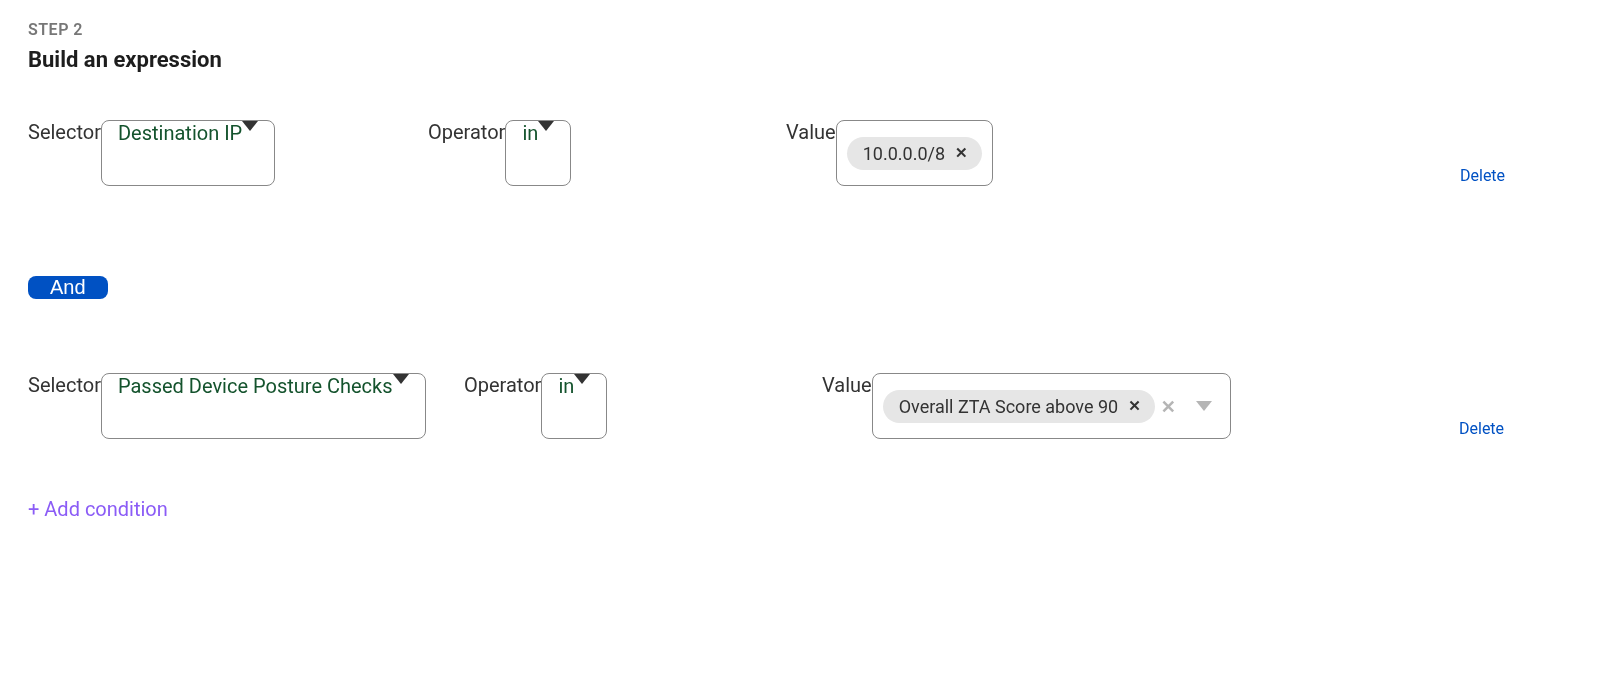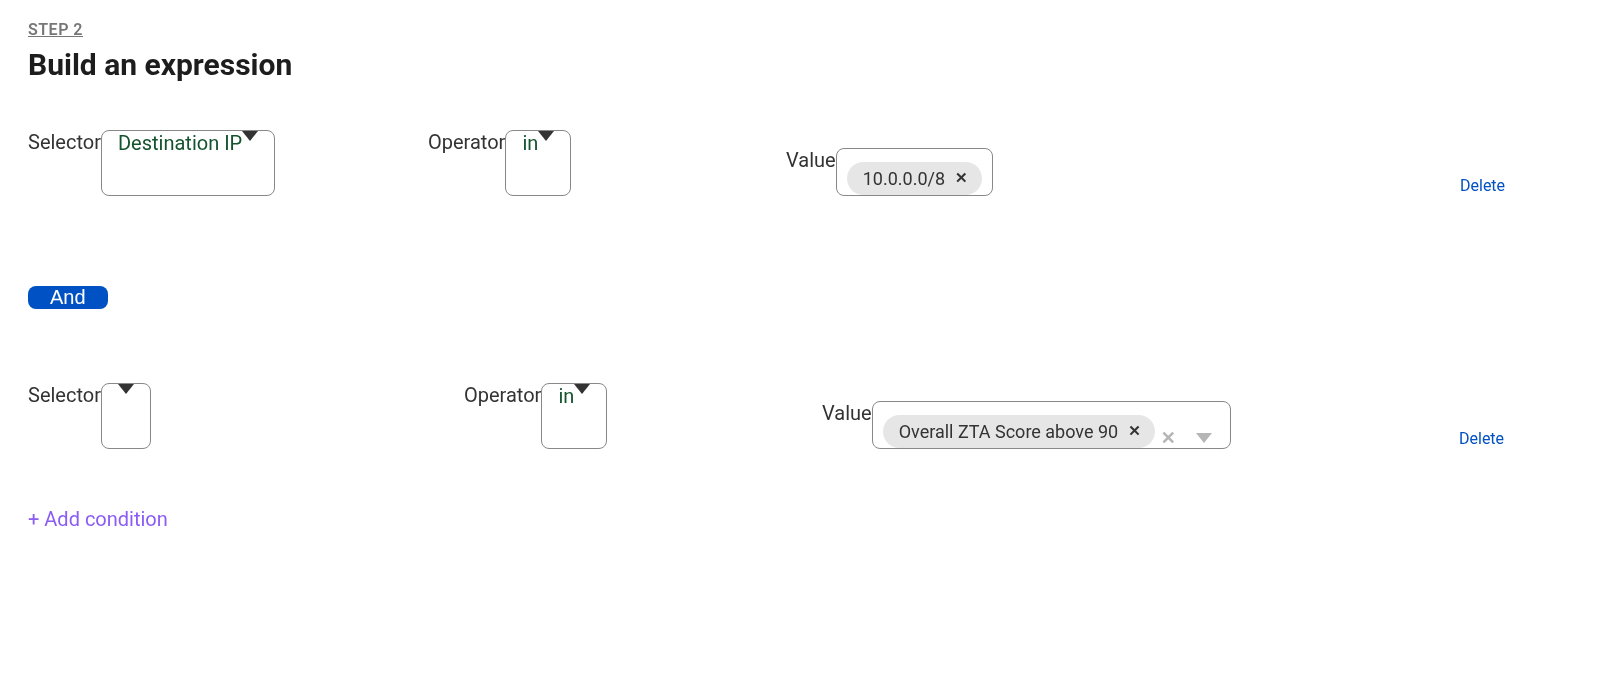--- a/index.html
+++ b/index.html
@@ -14,24 +14,23 @@
   }
   .page {
     padding: 20px 28px;
   }
   .step-label {
     font-size: 16px;
     font-weight: 600;
     letter-spacing: 0.5px;
     color: #777;
     margin-bottom: 8px;
-    text-decoration: underline;
   }
   .page-title {
-    font-size: 30px;
+    font-size: 22px;
     font-weight: 700;
     color: #1d1d1d;
     margin: 0 0 48px 0;
   }
   .row {
     display: flex;
     align-items: flex-end;
     gap: 18px;
     margin-bottom: 0;
   }
@@ -58,26 +57,26 @@
     background: #fff;
     display: flex;
     align-items: flex-start;
     justify-content: space-between;
     padding: 0 16px 0 16px;
     font-size: 20px;
     color: #14532d;
     cursor: pointer;
   }
   .value-box {
-    height: 48px;
+    height: 66px;
     border: 1px solid #888;
     border-radius: 8px;
     background: #fff;
     display: flex;
-    align-items: flex-end;
+    align-items: center;
     padding: 0 10px 0 10px;
     font-size: 20px;
     gap: 6px;
   }
   .chip {
     display: inline-flex;
     align-items: center;
     background: #e6e6e6;
     border-radius: 999px;
     padding: 6px 14px 6px 16px;
@@ -176,20 +175,21 @@
   </div>
 
   
   <button class="and-btn">And</button>
 
   
   <div class="row">
     <div class="col selector2">
       <div class="field-label">Selector</div>
       <div class="select-box">
+        <span>Passed Device Posture Checks</span>
         <span class="caret-down"></span>
       </div>
     </div>
     <div class="col operator2">
       <div class="field-label">Operator</div>
       <div class="select-box">
         <span>in</span>
         <span class="caret-down"></span>
       </div>
     </div>

